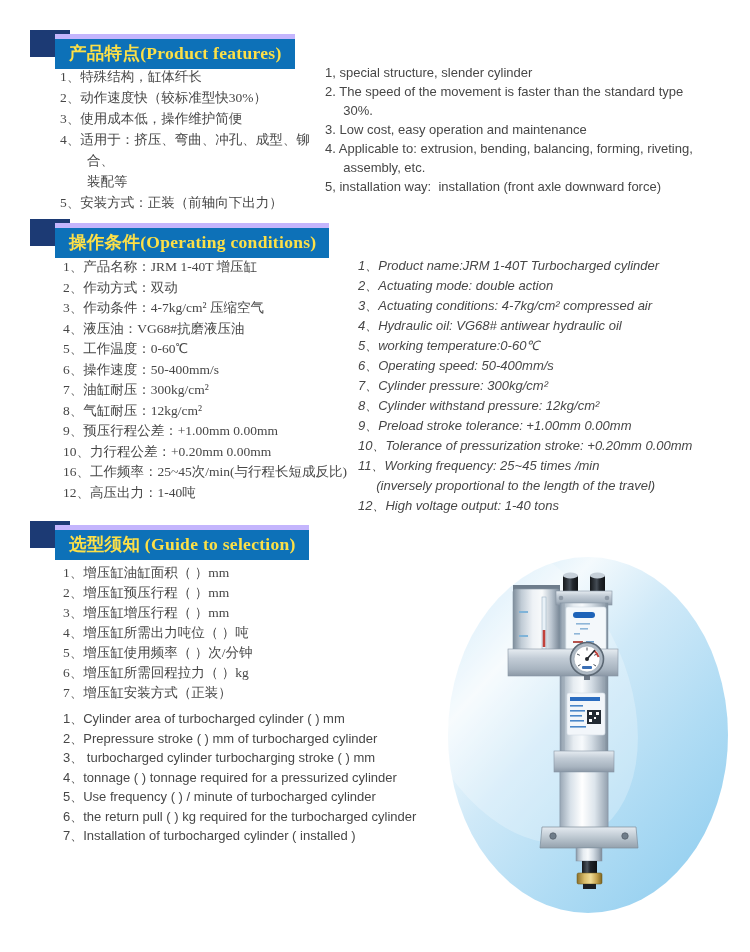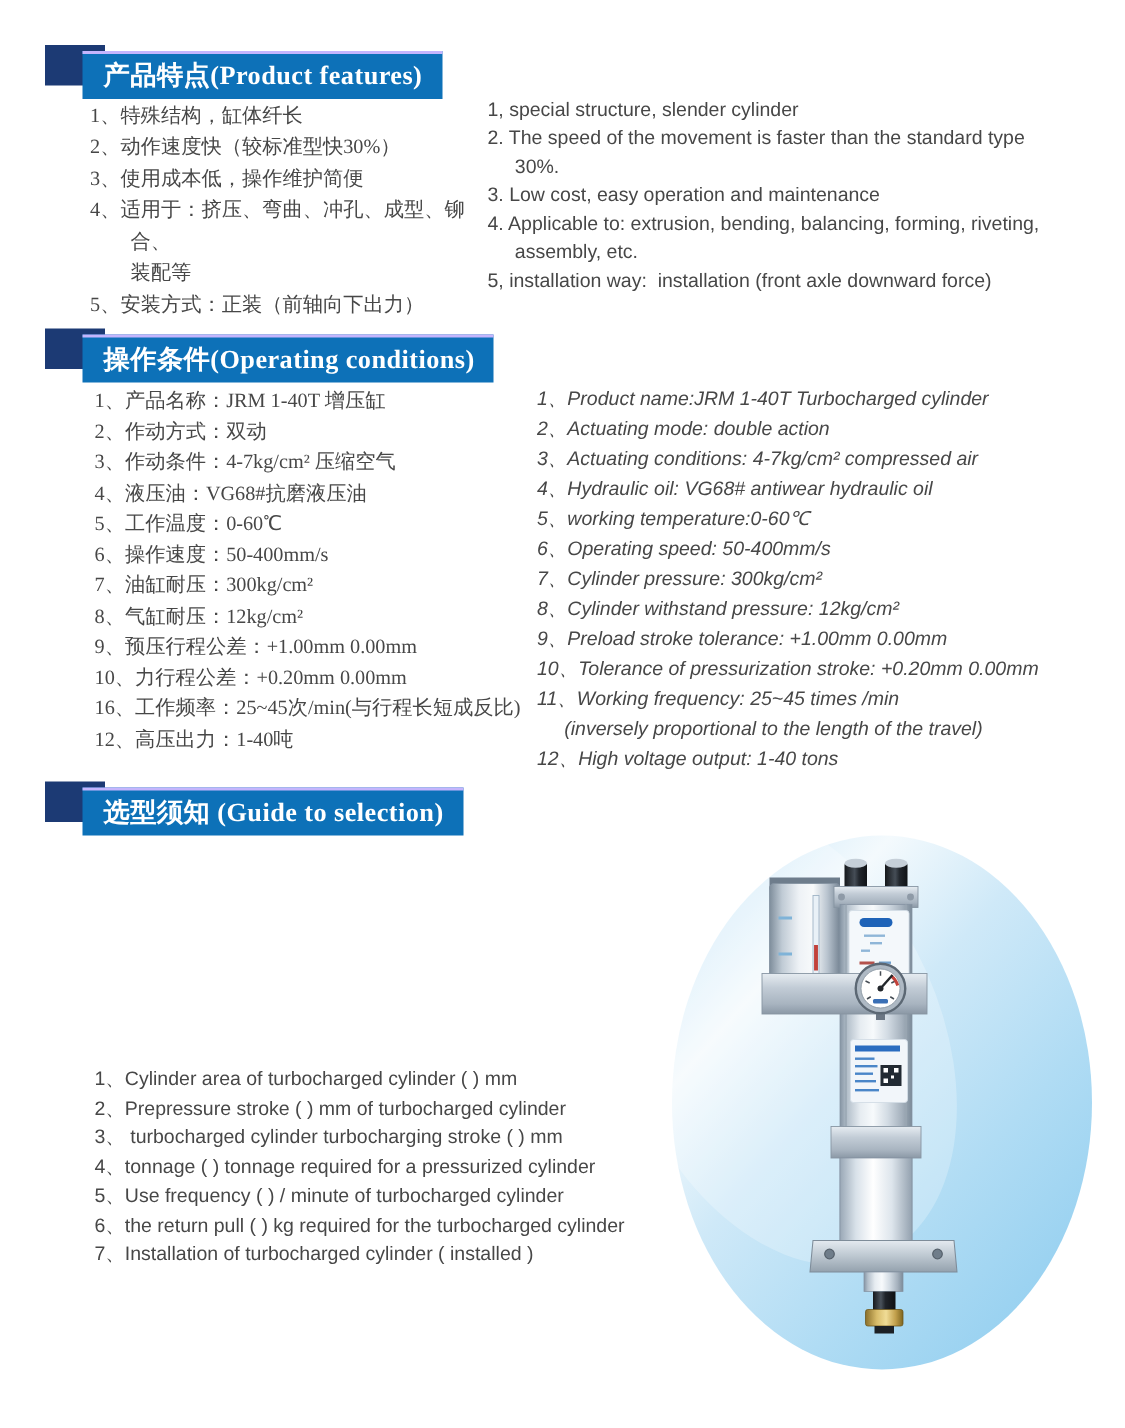--- a/index.html
+++ b/index.html
@@ -14,22 +14,22 @@
 
   
   .banner{position:absolute;left:30px;height:34px;}
   .banner .navy-block{
     position:absolute;left:0;top:0;width:40px;height:27px;
     background:#1c3a74;
   }
   .banner .blue-bar{
     position:relative;margin-left:25px;margin-top:4px;
     display:inline-block;white-space:nowrap;
-    background:#0d71b8;border-top:2px solid #c4b5fd;
-    color:#ffffff;
+    background:#0d71b8;border-top:5px solid #c4b5fd;
+    color:#fde047;
     font-family:"Liberation Serif", serif;
     font-weight:bold;font-size:17.5px;letter-spacing:0.3px;
     padding:2px 13px 4px 14px;
   }
   #banner-1{top:30px;}
   #banner-2{top:219px;}
   #banner-3{top:521px;}
 
   
   ul.list{list-style:none;margin:0;padding:0;position:absolute;}
@@ -107,20 +107,29 @@
       <li>10、Tolerance of pressurization stroke: +0.20mm 0.00mm</li>
       <li>11、Working frequency: 25~45 times /min
 (inversely proportional to the length of the travel)</li>
       <li>12、High voltage output: 1-40 tons</li>
     </ul>
 
   <div class="banner" id="banner-3">
     <div class="navy-block"></div>
     <div class="blue-bar">选型须知 (Guide to selection)</div>
   </div>
+  <ul class="list cnlist" id="s3-cn">
+      <li>1、增压缸油缸面积（ ）mm</li>
+      <li>2、增压缸预压行程（ ）mm</li>
+      <li>3、增压缸增压行程（ ）mm</li>
+      <li>4、增压缸所需出力吨位（ ）吨</li>
+      <li>5、增压缸使用频率（ ）次/分钟</li>
+      <li>6、增压缸所需回程拉力（ ）kg</li>
+      <li>7、增压缸安装方式（正装）</li>
+    </ul>
   <ul class="list enlist" id="s3-en">
       <li>1、Cylinder area of turbocharged cylinder ( ) mm</li>
       <li>2、Prepressure stroke ( ) mm of turbocharged cylinder</li>
       <li>3、 turbocharged cylinder turbocharging stroke ( ) mm</li>
       <li>4、tonnage ( ) tonnage required for a pressurized cylinder</li>
       <li>5、Use frequency ( ) / minute of turbocharged cylinder</li>
       <li>6、the return pull ( ) kg required for the turbocharged cylinder</li>
       <li>7、Installation of turbocharged cylinder ( installed )</li>
     </ul>
 

